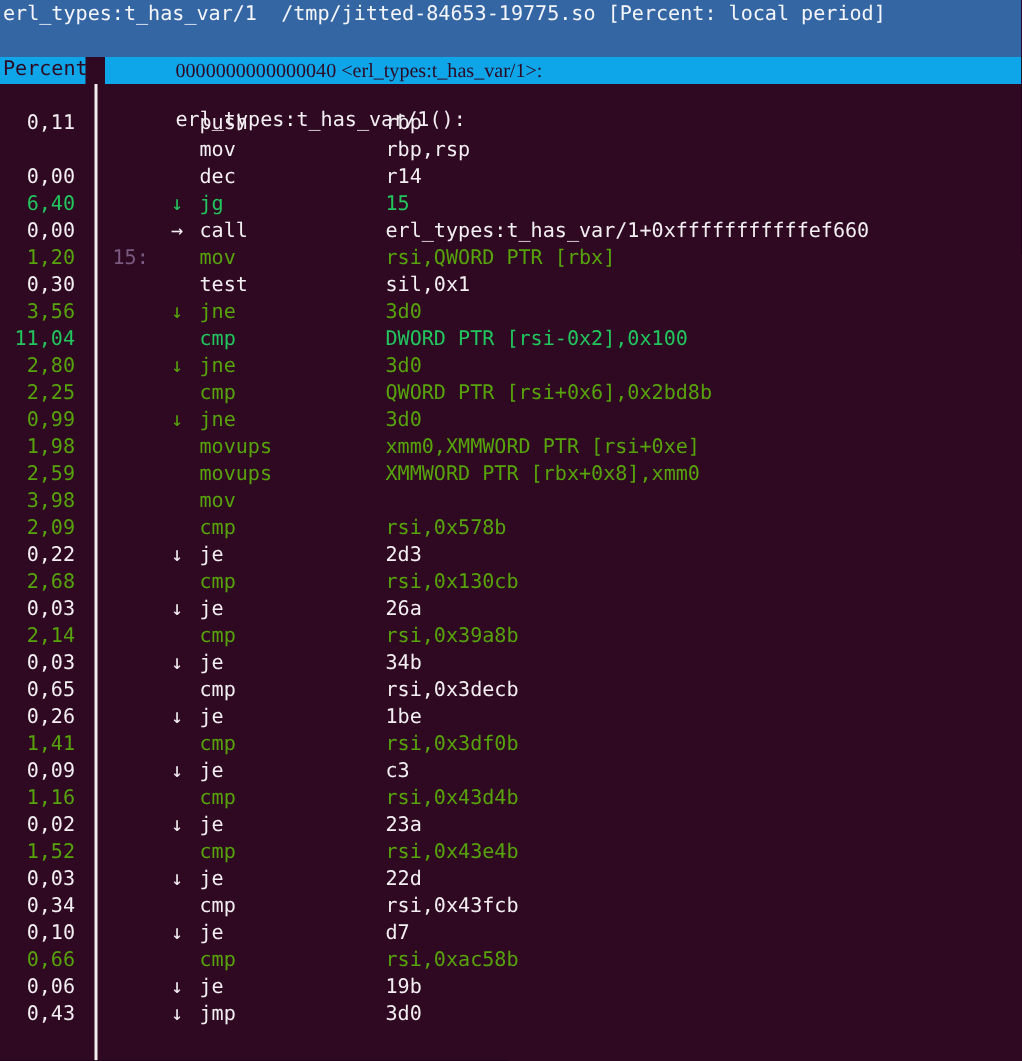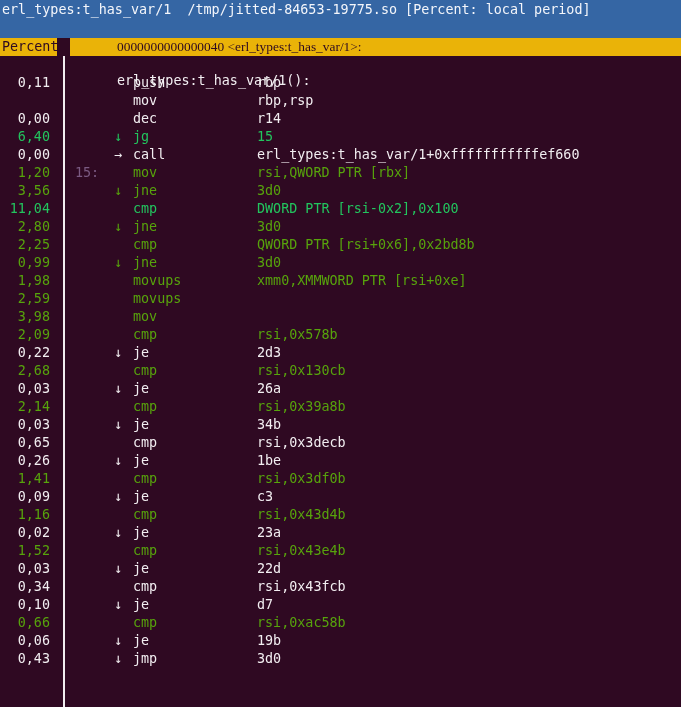--- a/index.html
+++ b/index.html
@@ -12,21 +12,21 @@
     overflow:hidden;
     cursor:default;
   }
   .hdr{
     position:absolute;left:0;top:0;width:681px;height:38px;
     background:#3566a4;color:#f4f6fb;
   }
   .hdr-line{height:19px;line-height:19px;padding-left:2px;white-space:pre;}
   .sel-row{
     position:absolute;left:0;top:38px;width:681px;height:18px;
-    background:#eab308;color:#2e0a22;line-height:18px;white-space:pre;
+    background:#0ea5e9;color:#2e0a22;line-height:18px;white-space:pre;
   }
   .sel-gap{
     position:absolute;left:57px;top:0;width:13px;height:18px;
     background:#2f0922;
   }
   .sel-pct{position:absolute;left:2px;top:0;}
   .sel-addr{position:absolute;left:117px;top:0;font-family:Liberation Serif, serif;}
   .col-sep{
     position:absolute;left:63px;top:56px;width:2px;height:651px;
     background:#f1edf0;
@@ -61,27 +61,28 @@
   <div class="col-sep"></div>
 
   <div class="listing">
       <div class="row"><span class="src t-lo">erl_types:t_has_var/1():</span></div>
       <div class="row"><span class="pct t-lo">0,11</span><span class="mn t-lo">push</span><span class="op t-lo">rbp</span></div>
       <div class="row"><span class="mn t-lo">mov</span><span class="op t-lo">rbp,rsp</span></div>
       <div class="row"><span class="pct t-lo">0,00</span><span class="mn t-lo">dec</span><span class="op t-lo">r14</span></div>
       <div class="row"><span class="pct t-hi">6,40</span><span class="arw t-hi">↓</span><span class="mn t-hi">jg</span><span class="op t-hi">15</span></div>
       <div class="row"><span class="pct t-lo">0,00</span><span class="arw t-lo">→</span><span class="mn t-lo">call</span><span class="op t-lo">erl_types:t_has_var/1+0xfffffffffffef660</span></div>
       <div class="row"><span class="pct t-md">1,20</span><span class="lbl">15:</span><span class="mn t-md">mov</span><span class="op t-md">rsi,QWORD PTR [rbx]</span></div>
+      <div class="row"><span class="pct t-lo">0,30</span><span class="mn t-lo">test</span><span class="op t-lo">sil,0x1</span></div>
       <div class="row"><span class="pct t-md">3,56</span><span class="arw t-md">↓</span><span class="mn t-md">jne</span><span class="op t-md">3d0</span></div>
       <div class="row"><span class="pct t-hi">11,04</span><span class="mn t-hi">cmp</span><span class="op t-hi">DWORD PTR [rsi-0x2],0x100</span></div>
       <div class="row"><span class="pct t-md">2,80</span><span class="arw t-md">↓</span><span class="mn t-md">jne</span><span class="op t-md">3d0</span></div>
       <div class="row"><span class="pct t-md">2,25</span><span class="mn t-md">cmp</span><span class="op t-md">QWORD PTR [rsi+0x6],0x2bd8b</span></div>
       <div class="row"><span class="pct t-md">0,99</span><span class="arw t-md">↓</span><span class="mn t-md">jne</span><span class="op t-md">3d0</span></div>
       <div class="row"><span class="pct t-md">1,98</span><span class="mn t-md">movups</span><span class="op t-md">xmm0,XMMWORD PTR [rsi+0xe]</span></div>
-      <div class="row"><span class="pct t-md">2,59</span><span class="mn t-md">movups</span></div>
+      <div class="row"><span class="pct t-md">2,59</span><span class="mn t-md">movups</span><span class="op t-md">XMMWORD PTR [rbx+0x8],xmm0</span></div>
       <div class="row"><span class="pct t-md">3,98</span><span class="mn t-md">mov</span></div>
       <div class="row"><span class="pct t-md">2,09</span><span class="mn t-md">cmp</span><span class="op t-md">rsi,0x578b</span></div>
       <div class="row"><span class="pct t-lo">0,22</span><span class="arw t-lo">↓</span><span class="mn t-lo">je</span><span class="op t-lo">2d3</span></div>
       <div class="row"><span class="pct t-md">2,68</span><span class="mn t-md">cmp</span><span class="op t-md">rsi,0x130cb</span></div>
       <div class="row"><span class="pct t-lo">0,03</span><span class="arw t-lo">↓</span><span class="mn t-lo">je</span><span class="op t-lo">26a</span></div>
       <div class="row"><span class="pct t-md">2,14</span><span class="mn t-md">cmp</span><span class="op t-md">rsi,0x39a8b</span></div>
       <div class="row"><span class="pct t-lo">0,03</span><span class="arw t-lo">↓</span><span class="mn t-lo">je</span><span class="op t-lo">34b</span></div>
       <div class="row"><span class="pct t-lo">0,65</span><span class="mn t-lo">cmp</span><span class="op t-lo">rsi,0x3decb</span></div>
       <div class="row"><span class="pct t-lo">0,26</span><span class="arw t-lo">↓</span><span class="mn t-lo">je</span><span class="op t-lo">1be</span></div>
       <div class="row"><span class="pct t-md">1,41</span><span class="mn t-md">cmp</span><span class="op t-md">rsi,0x3df0b</span></div>

